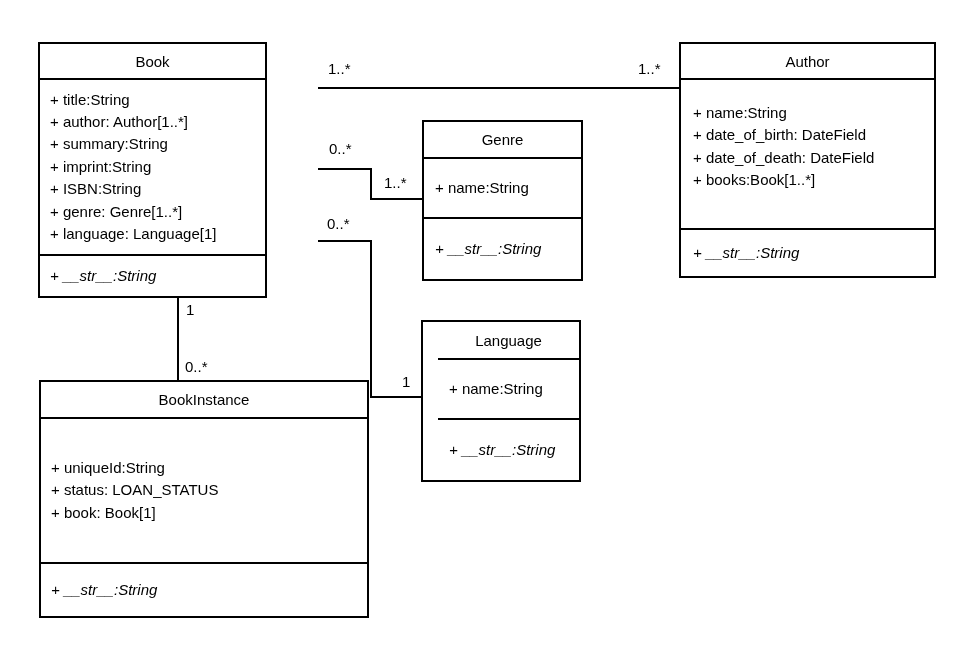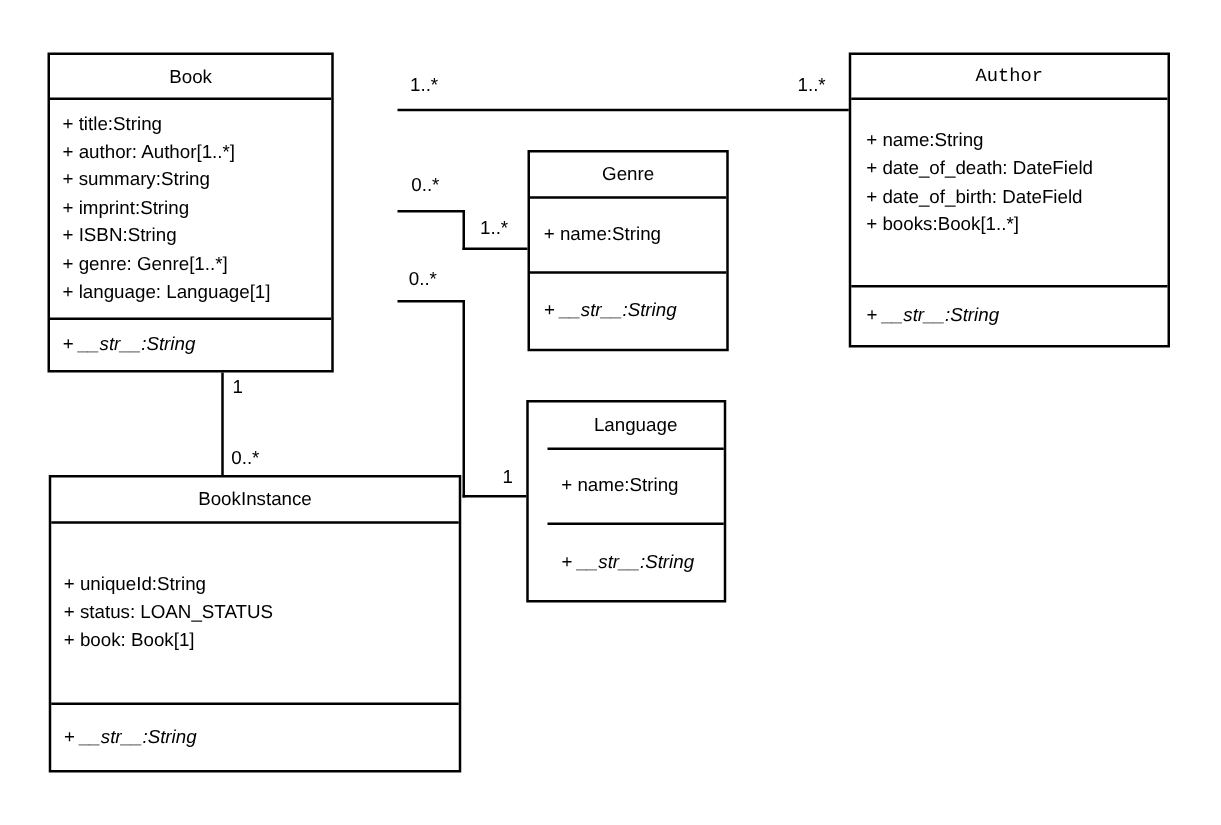--- a/index.html
+++ b/index.html
@@ -75,25 +75,25 @@
       <div class="uml-line">+ ISBN:String</div>
       <div class="uml-line">+ genre: Genre[1..*]</div>
       <div class="uml-line">+ language: Language[1]</div>
     </div>
     <div class="uml-methods" style="height:40px;">
       <div class="uml-line">+ __str__:String</div>
     </div>
   </div>
 
   <div class="uml-class" style="left:679px; top:42px; width:257px; height:236px;">
-    <div class="uml-title" style="height:36px;font-family:Liberation Mono, monospace;">Author</div>
+    <div class="uml-title" style="height:36px;">Author</div>
     <div class="uml-attrs top-align" style="padding-left:12px;">
       <div class="uml-line">+ name:String</div>
+      <div class="uml-line">+ date_of_birth: DateField</div>
       <div class="uml-line">+ date_of_death: DateField</div>
-      <div class="uml-line">+ date_of_birth: DateField</div>
       <div class="uml-line">+ books:Book[1..*]</div>
     </div>
     <div class="uml-methods" style="height:46px; padding-left:12px;">
       <div class="uml-line">+ __str__:String</div>
     </div>
   </div>
 
   <div class="uml-class" style="left:422px; top:120px; width:161px; height:161px;">
     <div class="uml-title" style="height:37px;">Genre</div>
     <div class="uml-attrs" style="flex:none; height:60px; padding-left:11px;">

